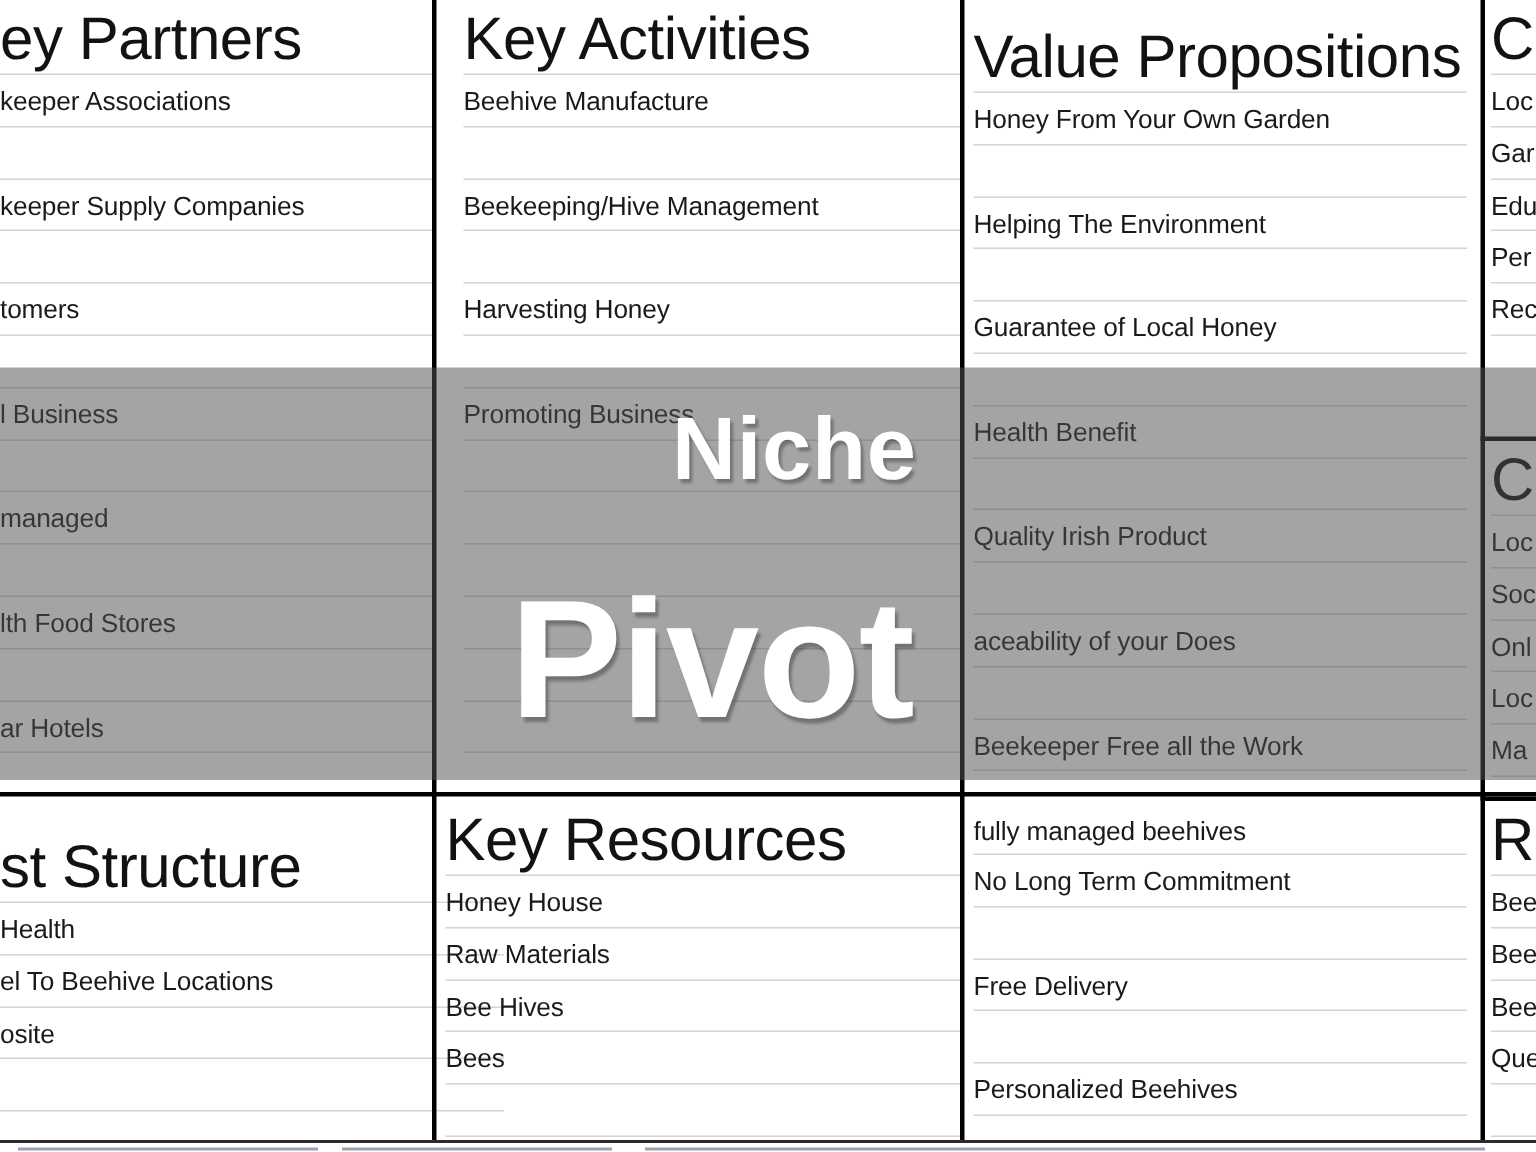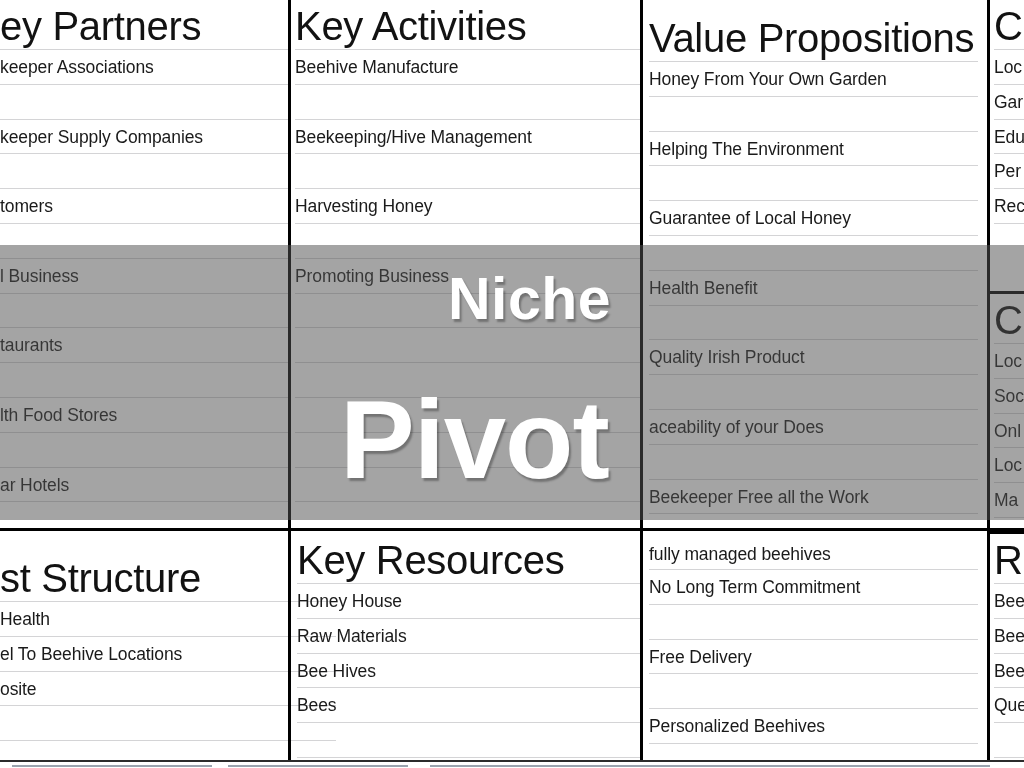--- a/index.html
+++ b/index.html
@@ -133,28 +133,28 @@
     <div class="block" style="left:0;top:0;width:288px;height:522px;">
       <div class="row title">ey Partners</div>
       <div class="row">keeper Associations</div>
       <div class="row blank"></div>
       <div class="row">keeper Supply Companies</div>
       <div class="row blank"></div>
       <div class="row">tomers</div>
       <div class="row blank"></div>
       <div class="row">l Business</div>
       <div class="row blank"></div>
-      <div class="row">taurants</div>
+      <div class="row">managed</div>
       <div class="row blank"></div>
       <div class="row">lth Food Stores</div>
       <div class="row blank"></div>
       <div class="row">ar Hotels</div>
     </div>
 
-    <div class="block" style="left:291px;top:0;width:349px;height:522px;padding-left:4px;">
+    <div class="block" style="left:291px;top:0;width:349px;height:522px;padding-left:18px;">
       <div class="row title">Key Activities</div>
       <div class="row">Beehive Manufacture</div>
       <div class="row blank"></div>
       <div class="row">Beekeeping/Hive Management</div>
       <div class="row blank"></div>
       <div class="row">Harvesting Honey</div>
       <div class="row blank"></div>
       <div class="row">Promoting Business</div>
       <div class="row blank"></div>
       <div class="row blank"></div>

